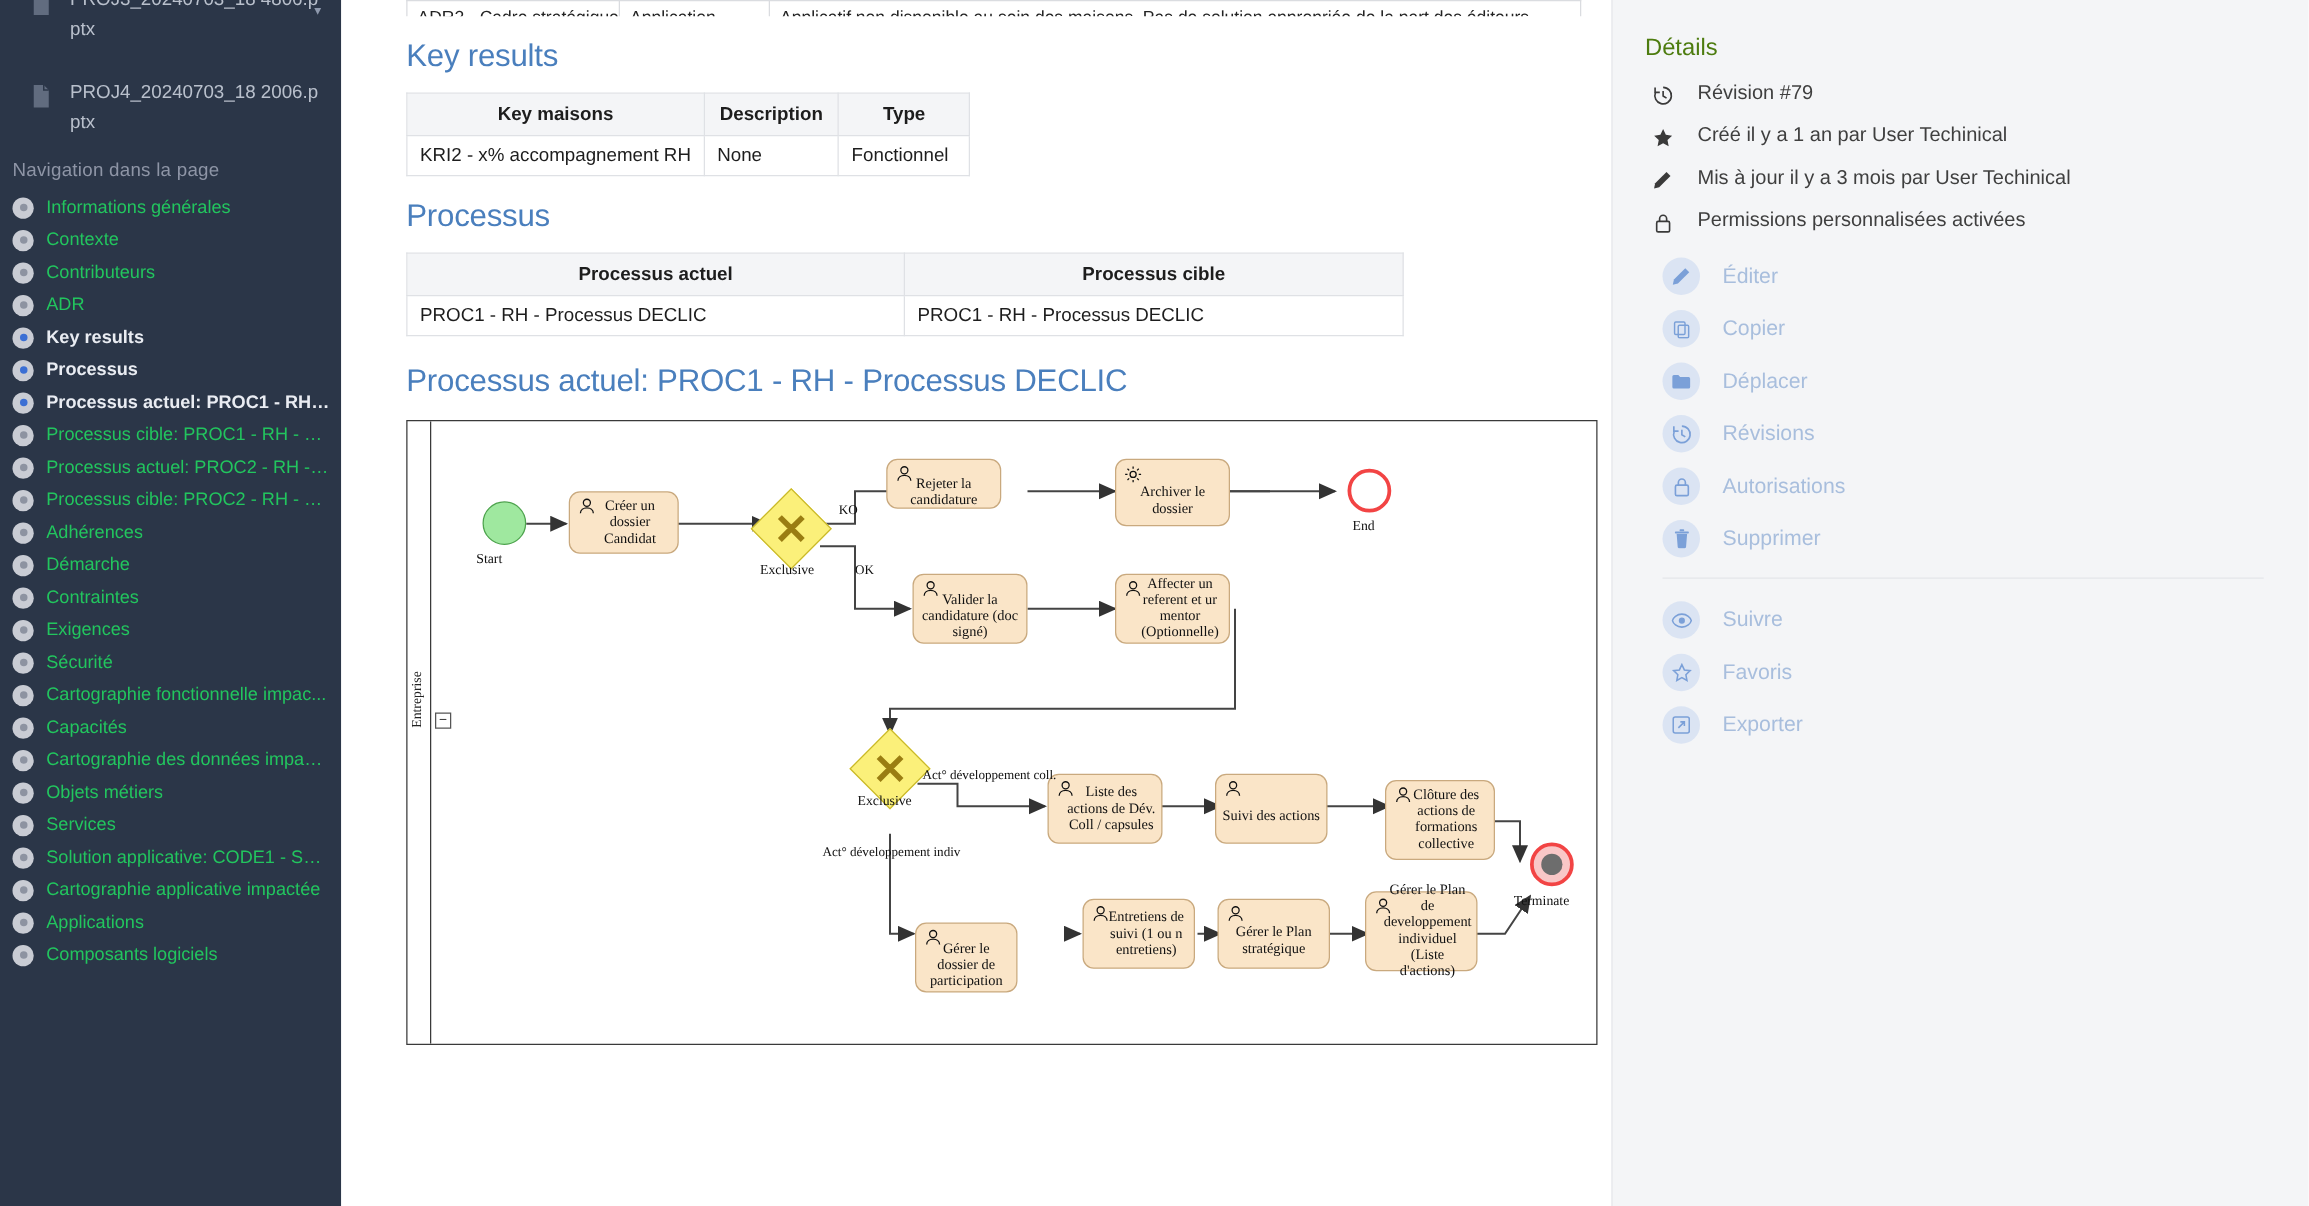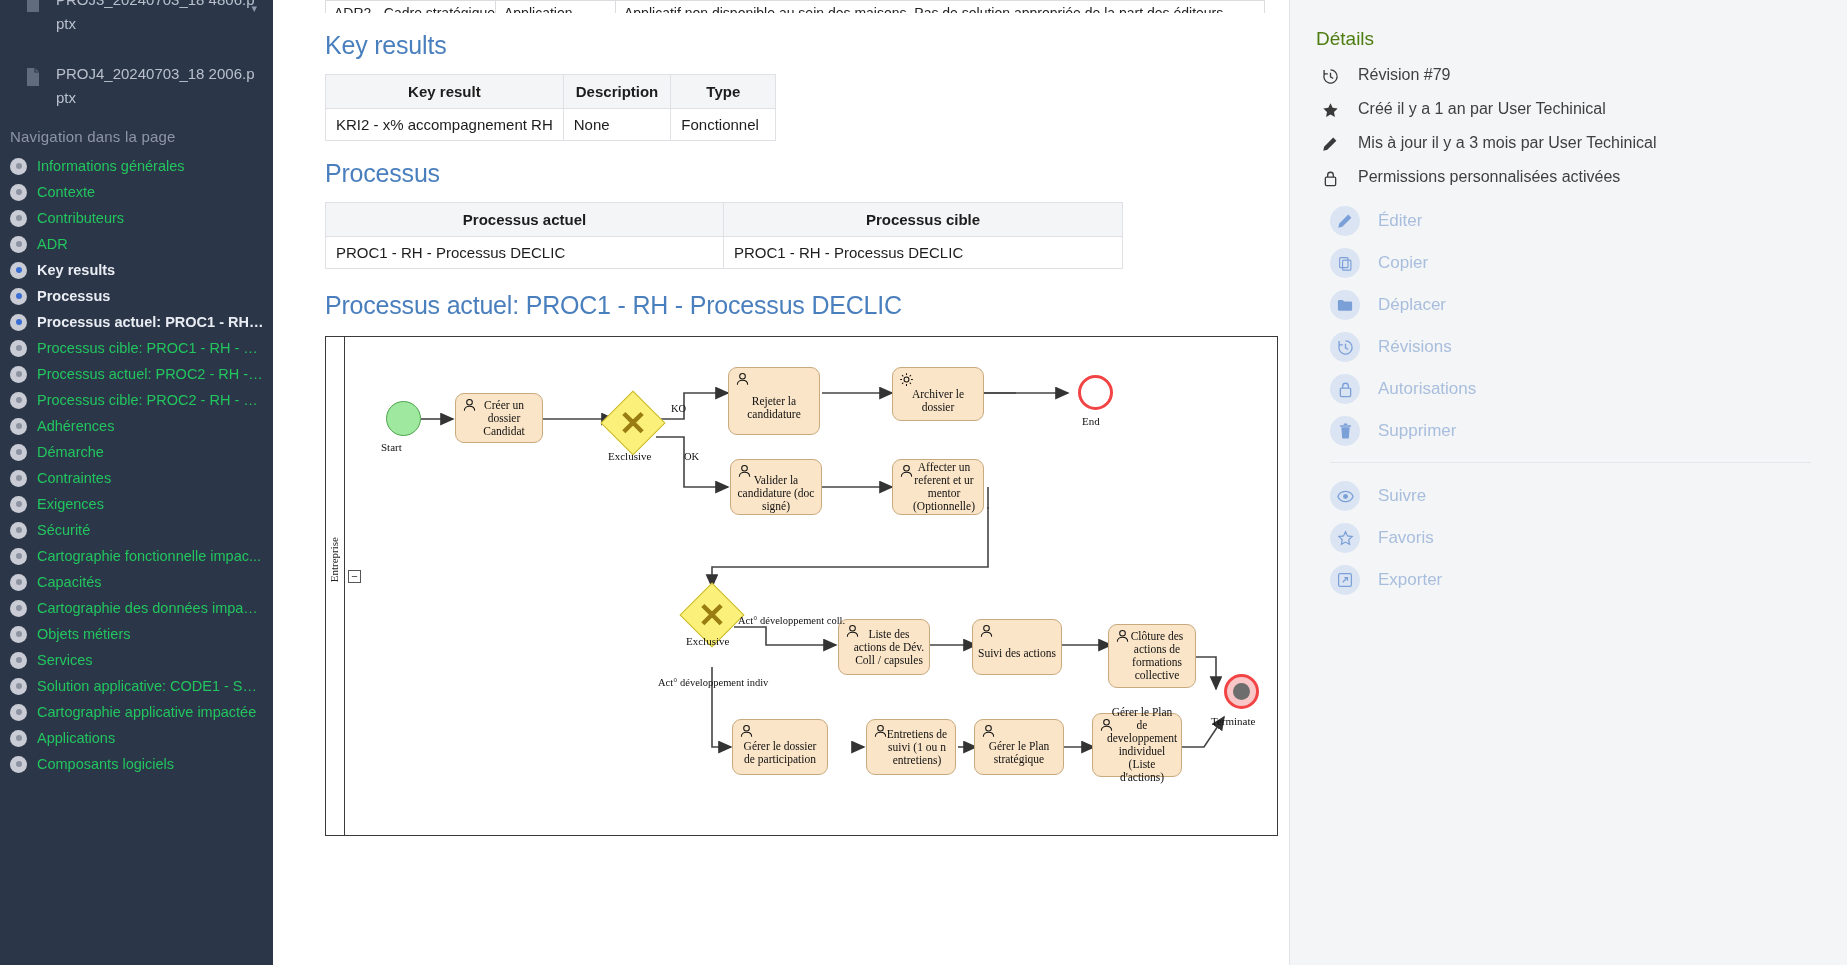--- a/index.html
+++ b/index.html
@@ -392,21 +392,21 @@
             <td>Applicatif non disponible au sein des maisons. Pas de solution appropriée de la part des éditeurs</td>
           </tr>
         </tbody>
           </table>
       </div>
 
       <h2 class="section">Key results</h2>
       <table class="grid">
         <thead>
           <tr>
-            <th style="width:221px;">Key result</th>
+            <th style="width:221px;">Key maisons</th>
             <th style="width:97px;">Description</th>
             <th style="width:105px;">Type</th>
           </tr>
         </thead>
         <tbody>
           <tr>
             <td>KRI2 - x% accompagnement RH</td>
             <td>None</td>
             <td>Fonctionnel</td>
           </tr>
@@ -475,21 +475,21 @@
             </svg>
           <span class="tlabel" style="padding-left:10px;">Créer un dossier Candidat</span>
         </div>
 
         <div class="node" style="left:284px; top:63px; width:46px; height:46px;">
           <div class="gw"></div>
             <div class="gw-x">✕</div>
         </div>
         <div class="blabel" style="left:282px; top:113px;">Exclusive</div>
 
-        <div class="node task" style="left:402px; top:30px; width:92px; height:68px;">
+        <div class="node task" style="left:383px; top:30px; width:92px; height:40px;">
           <svg class="task-icon" viewBox="0 0 16 16">
               <circle cx="8" cy="4.5" r="3" fill="none" stroke="#111" stroke-width="1.1"></circle>
               <path d="M2.5 13.5c0-3 2.6-4.6 5.5-4.6s5.5 1.6 5.5 4.6" fill="none" stroke="#111" stroke-width="1.1"></path>
             </svg>
           <span class="tlabel" style="padding-top:14px;">Rejeter la candidature</span>
         </div>
 
         <div class="node task" style="left:566px; top:30px; width:92px; height:54px;">
           <svg class="task-icon" viewBox="0 0 16 16">
               <circle cx="8" cy="8" r="2.6" fill="none" stroke="#111" stroke-width="1.1"></circle>
@@ -542,21 +542,21 @@
         </div>
 
         <div class="node task" style="left:782px; top:287px; width:88px; height:64px;">
           <svg class="task-icon" viewBox="0 0 16 16">
               <circle cx="8" cy="4.5" r="3" fill="none" stroke="#111" stroke-width="1.1"></circle>
               <path d="M2.5 13.5c0-3 2.6-4.6 5.5-4.6s5.5 1.6 5.5 4.6" fill="none" stroke="#111" stroke-width="1.1"></path>
             </svg>
           <span class="tlabel" style="padding-left:10px;">Clôture des actions de formations collective</span>
         </div>
 
-        <div class="node task" style="left:406px; top:382px; width:96px; height:56px;">
+        <div class="node task" style="left:406px; top:401px; width:82px; height:56px;">
           <svg class="task-icon" viewBox="0 0 16 16">
               <circle cx="8" cy="4.5" r="3" fill="none" stroke="#111" stroke-width="1.1"></circle>
               <path d="M2.5 13.5c0-3 2.6-4.6 5.5-4.6s5.5 1.6 5.5 4.6" fill="none" stroke="#111" stroke-width="1.1"></path>
             </svg>
           <span class="tlabel" style="padding-top:12px;">Gérer le dossier de participation</span>
         </div>
 
         <div class="node task" style="left:540px; top:382px; width:90px; height:56px;">
           <svg class="task-icon" viewBox="0 0 16 16">
               <circle cx="8" cy="4.5" r="3" fill="none" stroke="#111" stroke-width="1.1"></circle>

